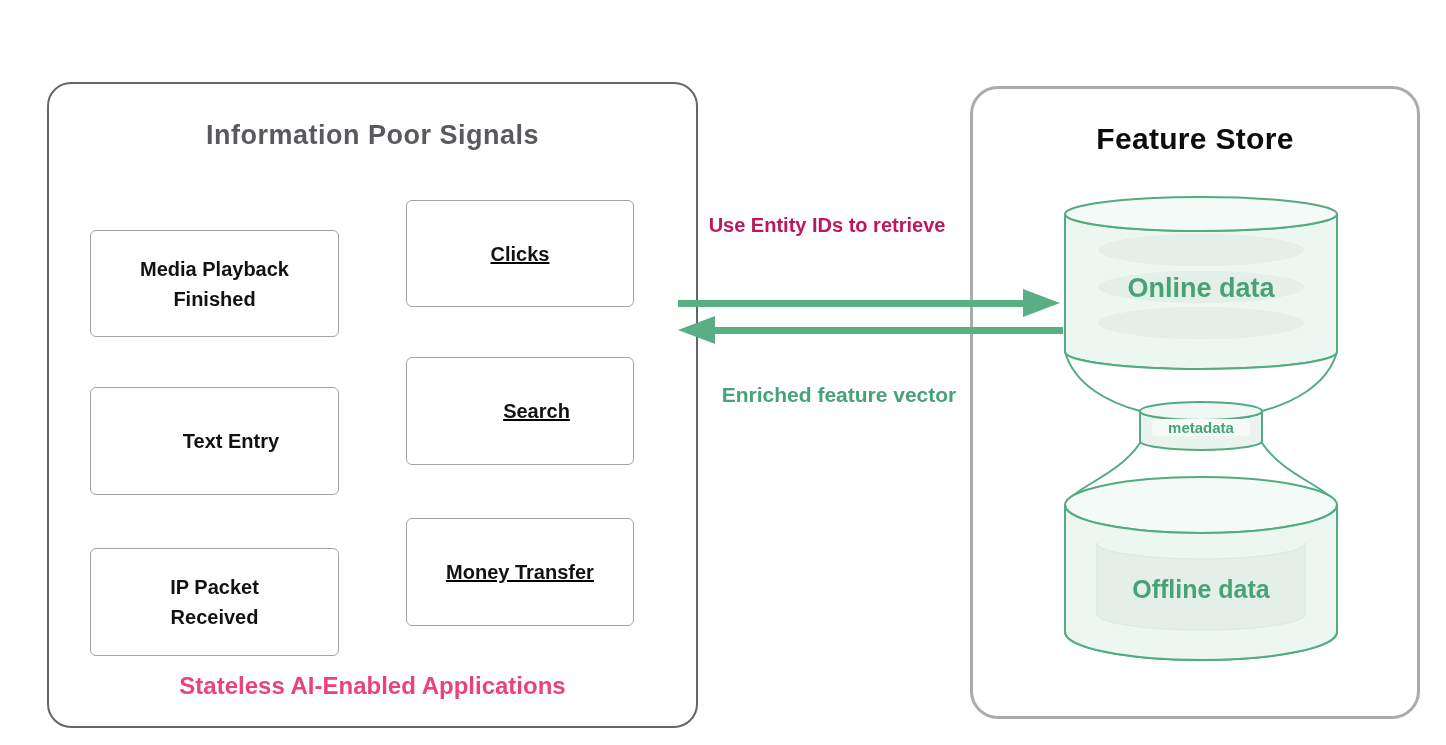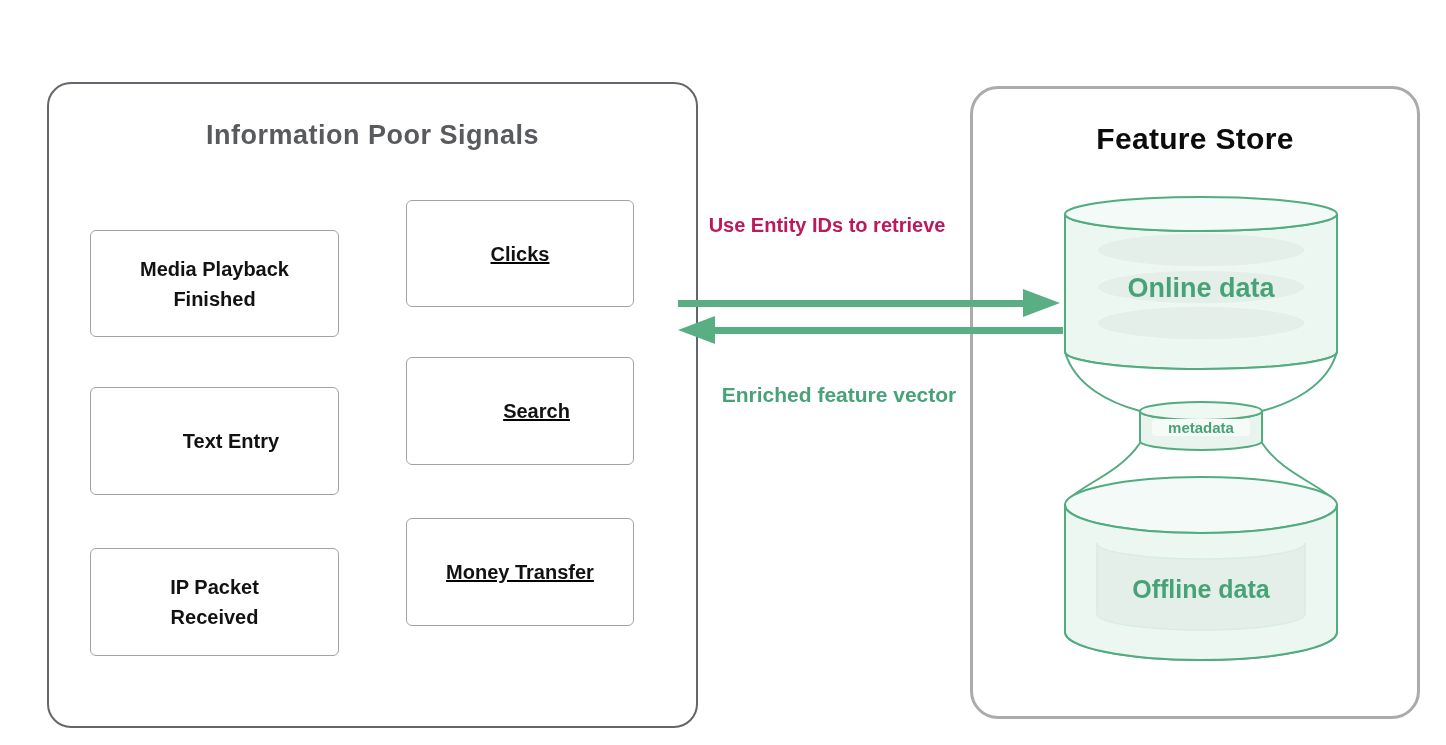--- a/index.html
+++ b/index.html
@@ -160,20 +160,21 @@
     <div class="signal-box col2 row2">
       <span class="signal-label">Search</span>
     </div>
     <div class="signal-box col1 row3">
       <span class="signal-label">IP Packet Received</span>
     </div>
     <div class="signal-box col2 row3">
       <span class="signal-label">Money Transfer</span>
     </div>
 
+    <div class="left-footer">Stateless AI-Enabled Applications</div>
   </div>
 
   <div class="flow-label-request">
     <div>Use Entity IDs to retrieve</div>
   </div>
 
   <div class="arrow-shaft arrow-right-shaft"></div>
   <div class="arrow-head arrow-right-head"></div>
 
   <div class="arrow-head arrow-left-head"></div>

